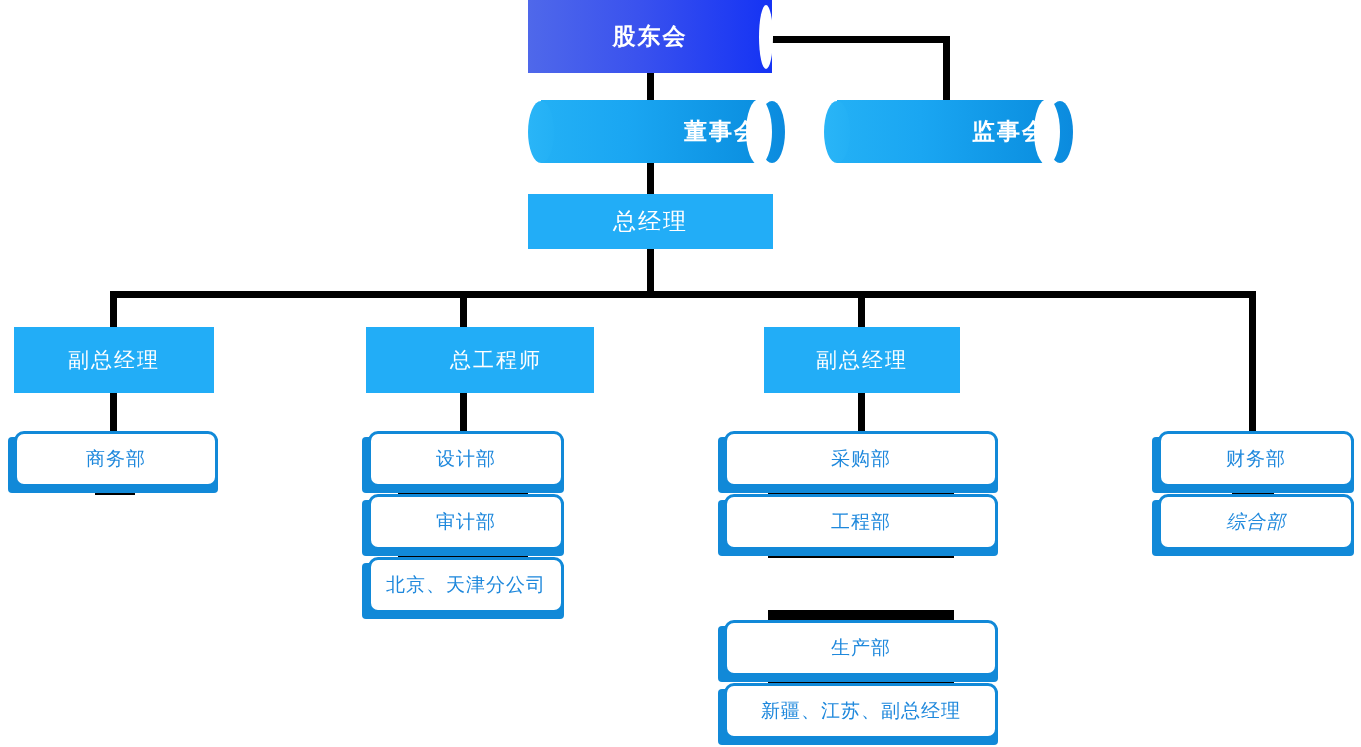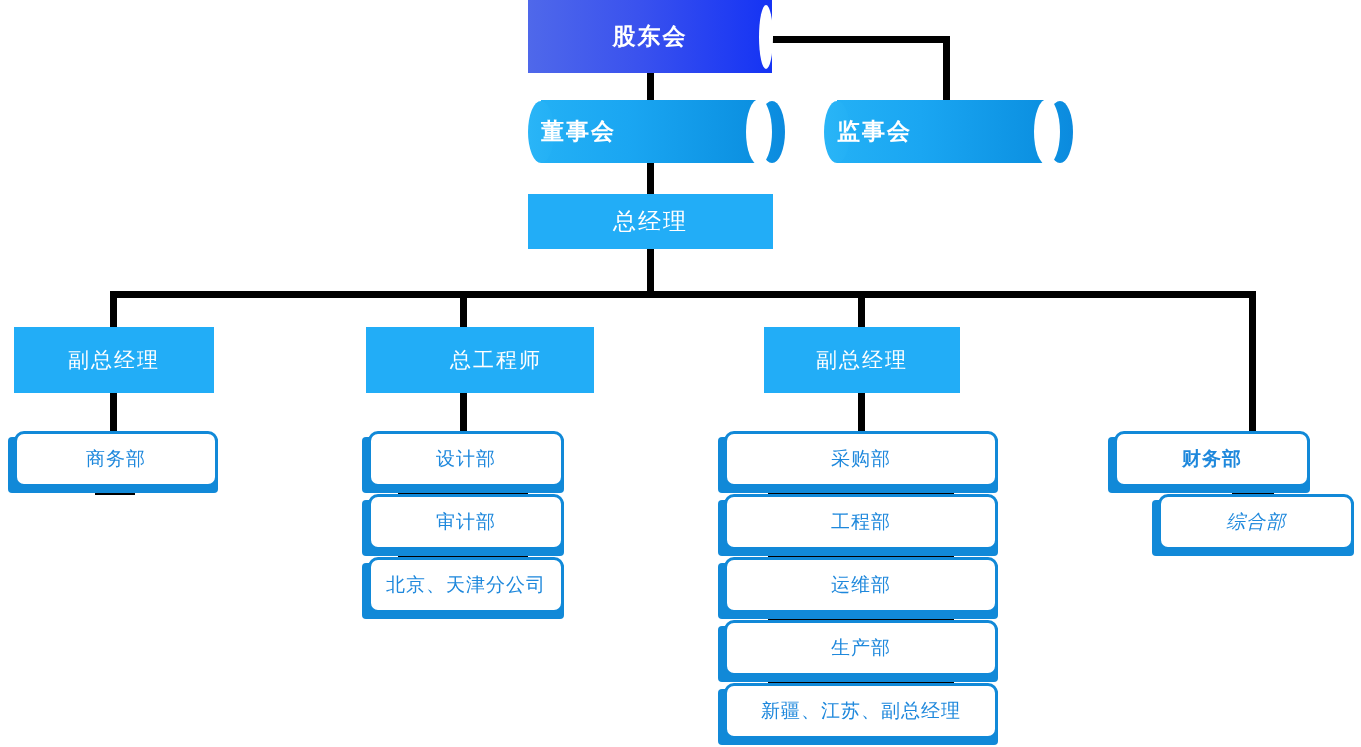--- a/index.html
+++ b/index.html
@@ -46,21 +46,21 @@
     height: 64px;
     background: #ffffff;
     border-radius: 50%;
   }
 
   
   .node-banner {
     position: absolute;
     display: flex;
     align-items: center;
-    justify-content: flex-start;
+    justify-content: flex-end;
     color: #ffffff;
     font-size: 23px;
     font-weight: 700;
     letter-spacing: 2px;
     background: linear-gradient(90deg, #23b0f5 0%, #1aa6f2 40%, #0b8fe0 100%);
   }
   .node-banner .bulge-l {
     position: absolute;
     left: -13px;
     top: 50%;
@@ -237,40 +237,34 @@
     <div class="dept-box" style="width:274px; height:56px;">
       <span>采购部</span>
     </div>
   </div>
   <div class="dept-wrap" style="left:718px; top:500px; width:280px; height:56px;">
     <div class="dept-plate" style="width:280px; height:56px;"></div>
     <div class="dept-box" style="width:274px; height:56px;">
       <span>工程部</span>
     </div>
   </div>
-  <div class="dept-wrap" style="left:718px; top:563px; width:280px; height:56px;">
-    <div class="dept-plate" style="width:280px; height:56px;"></div>
-    <div class="dept-box" style="width:274px; height:56px;">
-      <span>运维部</span>
-    </div>
-  </div>
   <div class="dept-wrap" style="left:718px; top:626px; width:280px; height:56px;">
     <div class="dept-plate" style="width:280px; height:56px;"></div>
     <div class="dept-box" style="width:274px; height:56px;">
       <span>生产部</span>
     </div>
   </div>
   <div class="dept-wrap" style="left:718px; top:689px; width:280px; height:56px;">
     <div class="dept-plate" style="width:280px; height:56px;"></div>
     <div class="dept-box" style="width:274px; height:56px;">
       <span>新疆、江苏、副总经理</span>
     </div>
   </div>
 
-  <div class="dept-wrap" style="left:1108px; top:437px; width:202px; height:56px;font-weight:bold;">
+  <div class="dept-wrap" style="left:1152px; top:437px; width:202px; height:56px;">
     <div class="dept-plate" style="width:202px; height:56px;"></div>
     <div class="dept-box" style="width:196px; height:56px;">
       <span>财务部</span>
     </div>
   </div>
   <div class="dept-wrap" style="left:1152px; top:500px; width:202px; height:56px;font-style:italic;">
     <div class="dept-plate" style="width:202px; height:56px;"></div>
     <div class="dept-box" style="width:196px; height:56px;">
       <span>综合部</span>
     </div>

